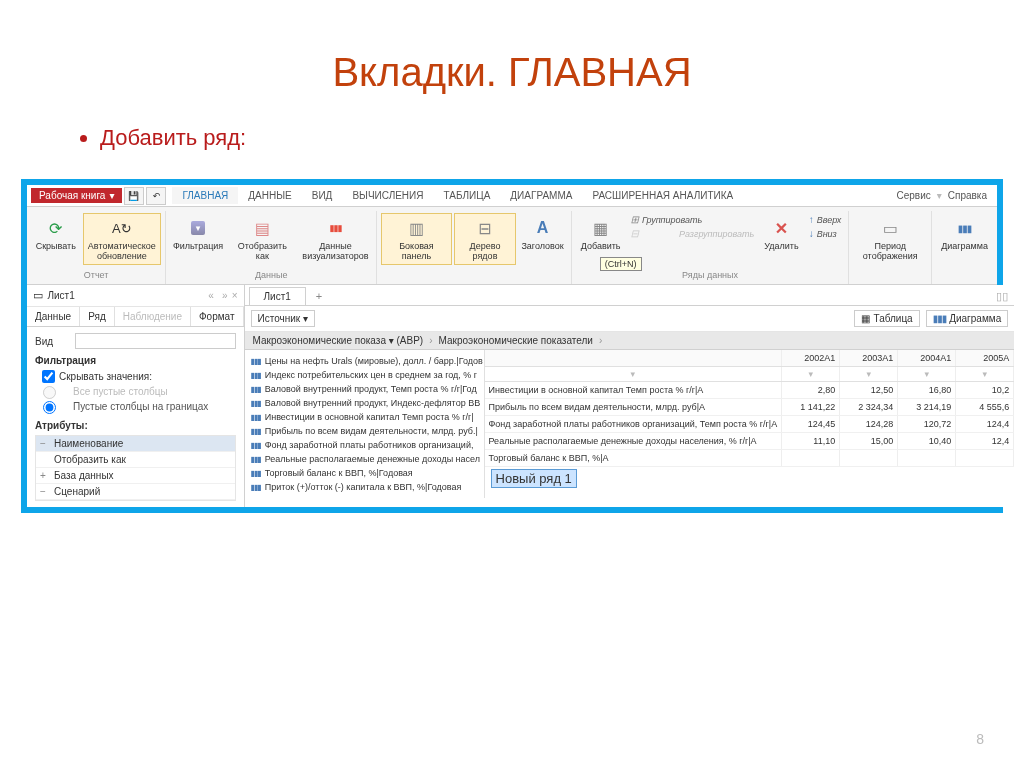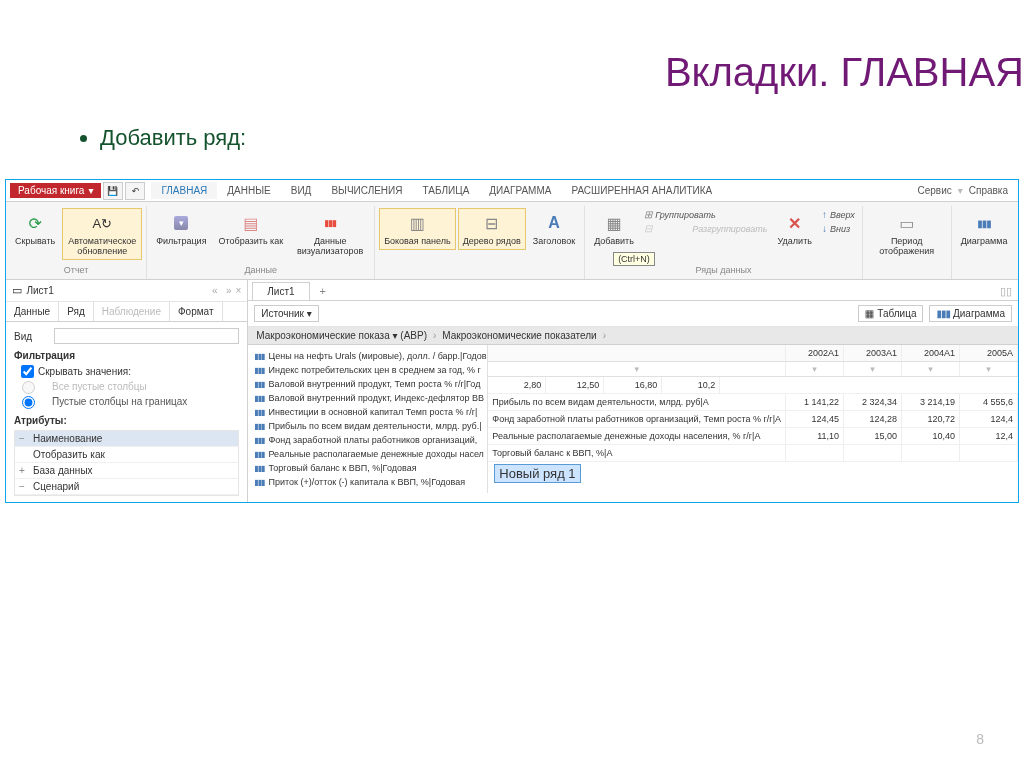--- a/index.html
+++ b/index.html
@@ -1,22 +1,22 @@
 <!DOCTYPE html>
 <html><head>
 <meta charset="utf-8">
 <style>
 * { box-sizing: border-box; margin: 0; padding: 0; }
 body { font-family: "Segoe UI", Tahoma, sans-serif; font-size: 11px; color: #333; background: #fff; width: 1024px; height: 767px; overflow: hidden; }
 
-.slide-title { font-size: 40px; font-weight: 400; text-align: right; padding: 50px 0 30px; color: #701a75; }
+.slide-title { font-size: 40px; font-weight: 400; text-align: center; padding: 50px 0 30px; color: #c2410c; }
 .bullet-list { padding: 0 80px 20px 100px; font-size: 22px; }
-.bullet-list li { margin-bottom: 8px; color: #14532d; }
-
-.app { border: 1px solid #0ea5e9; margin: 0 5px; font-size: 11px; }
+.bullet-list li { margin-bottom: 8px; color: #b91c1c; }
+
+.app { border: 6px solid #0ea5e9; margin: 0 21px; font-size: 11px; }
 
 .menubar { display: flex; align-items: center; background: #fff; border-bottom: 1px solid #d0d0d0; height: 22px; padding: 0 4px; }
 .menubar .workbook-btn { background: #c1272d; color: #fff; padding: 2px 8px; font-size: 10px; display: flex; align-items: center; gap: 4px; cursor: pointer; }
 .menubar .mini-btn { width: 20px; height: 18px; background: #f5f5f5; border: 1px solid #ccc; margin-left: 2px; display: flex; align-items: center; justify-content: center; cursor: pointer; font-size: 9px; }
 .menubar .tabs { display: flex; margin-left: 6px; gap: 0; }
 .menubar .tab { padding: 3px 10px; font-size: 10px; color: #555; cursor: pointer; text-transform: uppercase; }
 .menubar .tab.active { color: #2a7ab9; background: #f5f5f5; }
 .menubar .right { margin-left: auto; display: flex; gap: 6px; font-size: 10px; color: #555; padding-right: 6px; }
 .menubar .right span { cursor: pointer; }
 
@@ -384,20 +384,21 @@
           </div>
           <div class="dt-filter-row">
             <div class="dt-cell first" style="flex:1;text-align:center">▾</div>
             <div class="dt-cell" style="width:58px">▾</div>
             <div class="dt-cell" style="width:58px">▾</div>
             <div class="dt-cell" style="width:58px">▾</div>
             <div class="dt-cell" style="width:58px">▾</div>
           </div>
           <div id="dt-body">
               <div class="dt-row">
+                <div class="dt-cell first">Инвестиции в основной капитал Темп роста % г/г|A</div>
                 <div class="dt-cell num">2,80</div>
                 <div class="dt-cell num">12,50</div>
                 <div class="dt-cell num">16,80</div>
                 <div class="dt-cell num">10,2</div>
               </div>
               <div class="dt-row">
                 <div class="dt-cell first">Прибыль по всем видам деятельности, млрд. руб|A</div>
                 <div class="dt-cell num">1 141,22</div>
                 <div class="dt-cell num">2 324,34</div>
                 <div class="dt-cell num">3 214,19</div>

